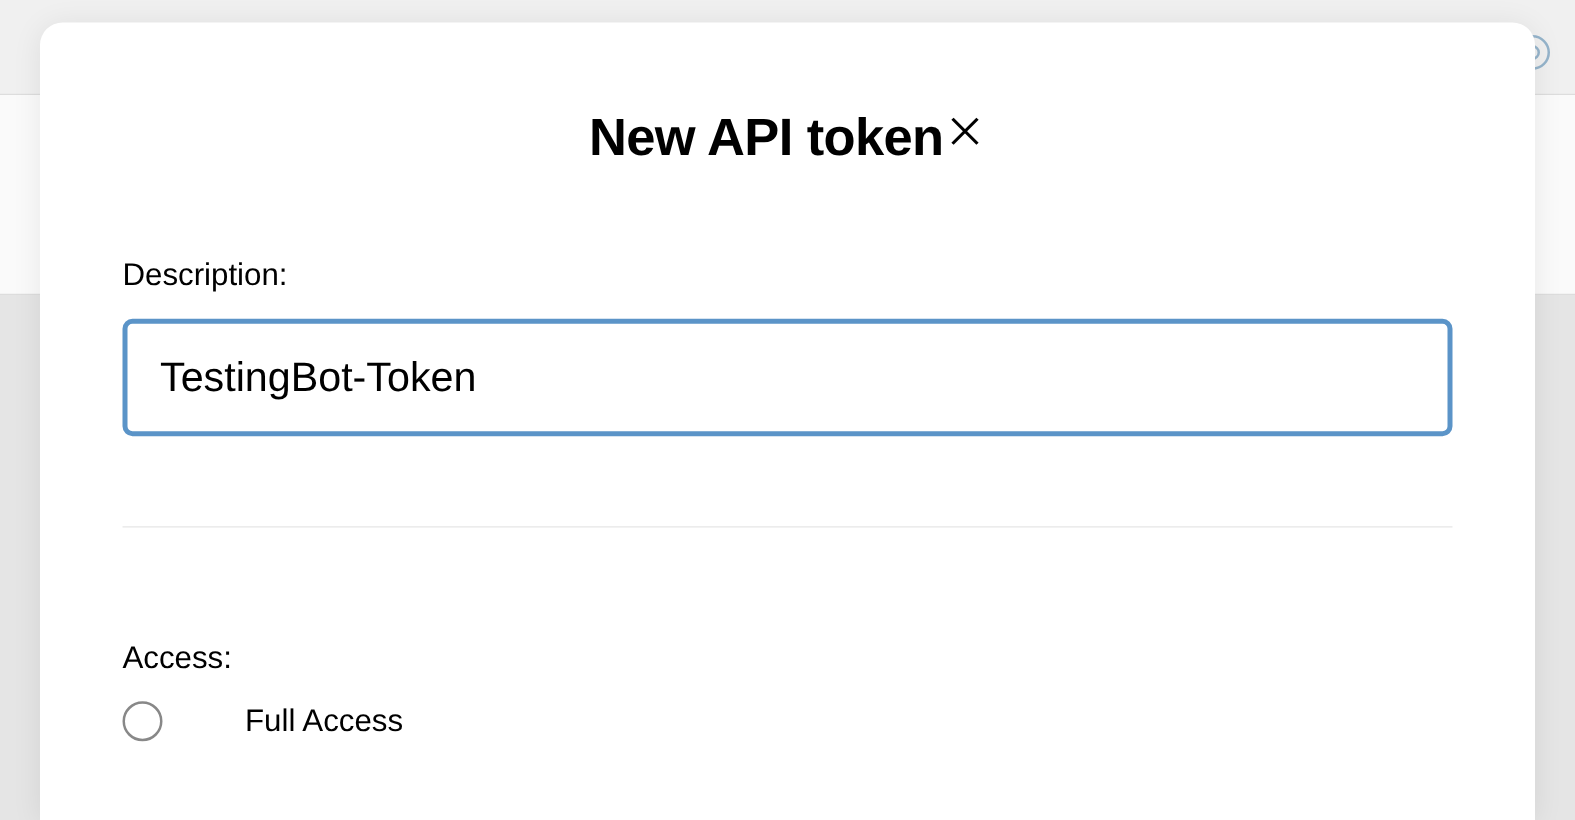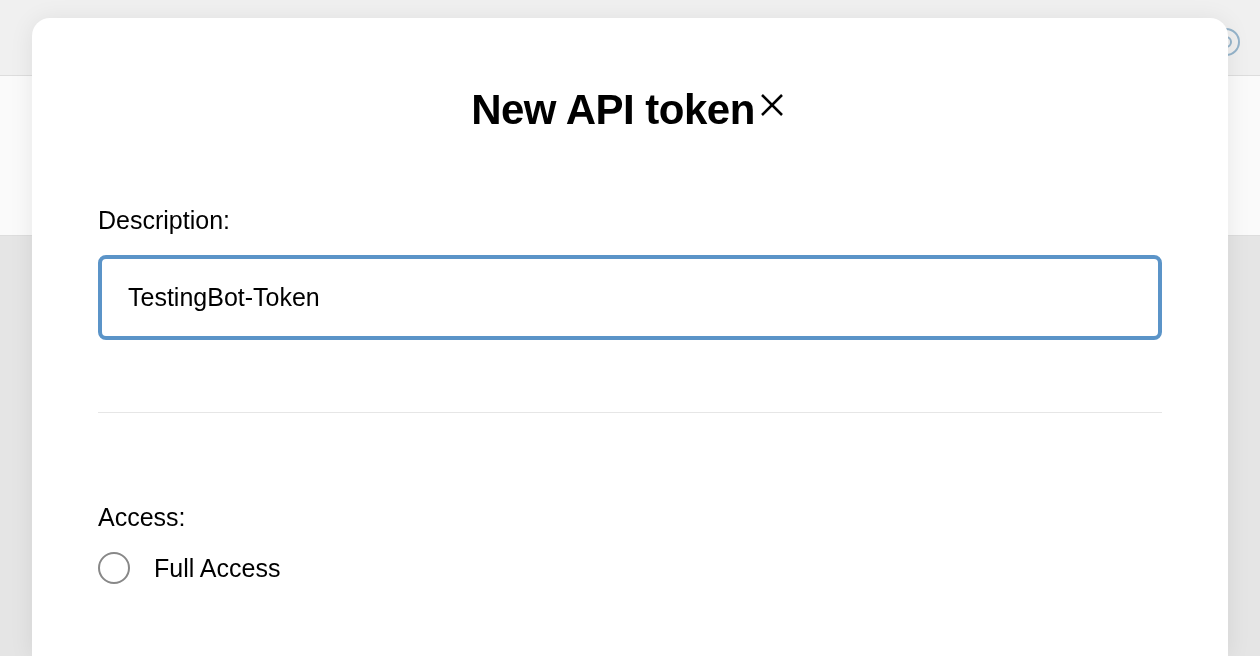--- a/index.html
+++ b/index.html
@@ -96,21 +96,21 @@
       stroke-width: 2;
     }
     .field-label {
       font-size: 25px;
       color: #000;
       margin-bottom: 20px;
       font-weight: 400;
     }
     .text-input {
       width: 100%;
-      font-size: 25px;
+      font-size: 33px;
       padding: 24px 26px;
       border: 4px solid #5b94c8;
       border-radius: 8px;
       outline: none;
       color: #000;
       font-family: inherit;
     }
     .divider {
       border: none;
       border-top: 1px solid #e6e6e6;
@@ -127,20 +127,21 @@
       flex-shrink: 0;
     }
     .access-options-col {
       flex: 1;
     }
     .radio-row {
       display: flex;
       align-items: center;
       margin-bottom: 28px;
       cursor: pointer;
+      gap: 42px;
     }
     .radio-outer {
       width: 32px;
       height: 32px;
       border-radius: 50%;
       border: 2px solid #888;
       display: flex;
       align-items: center;
       justify-content: center;
       flex-shrink: 0;

